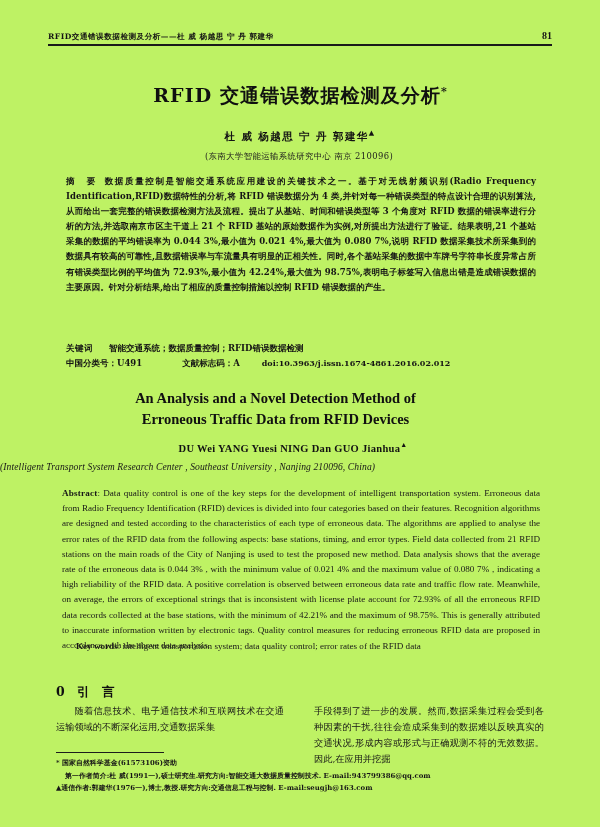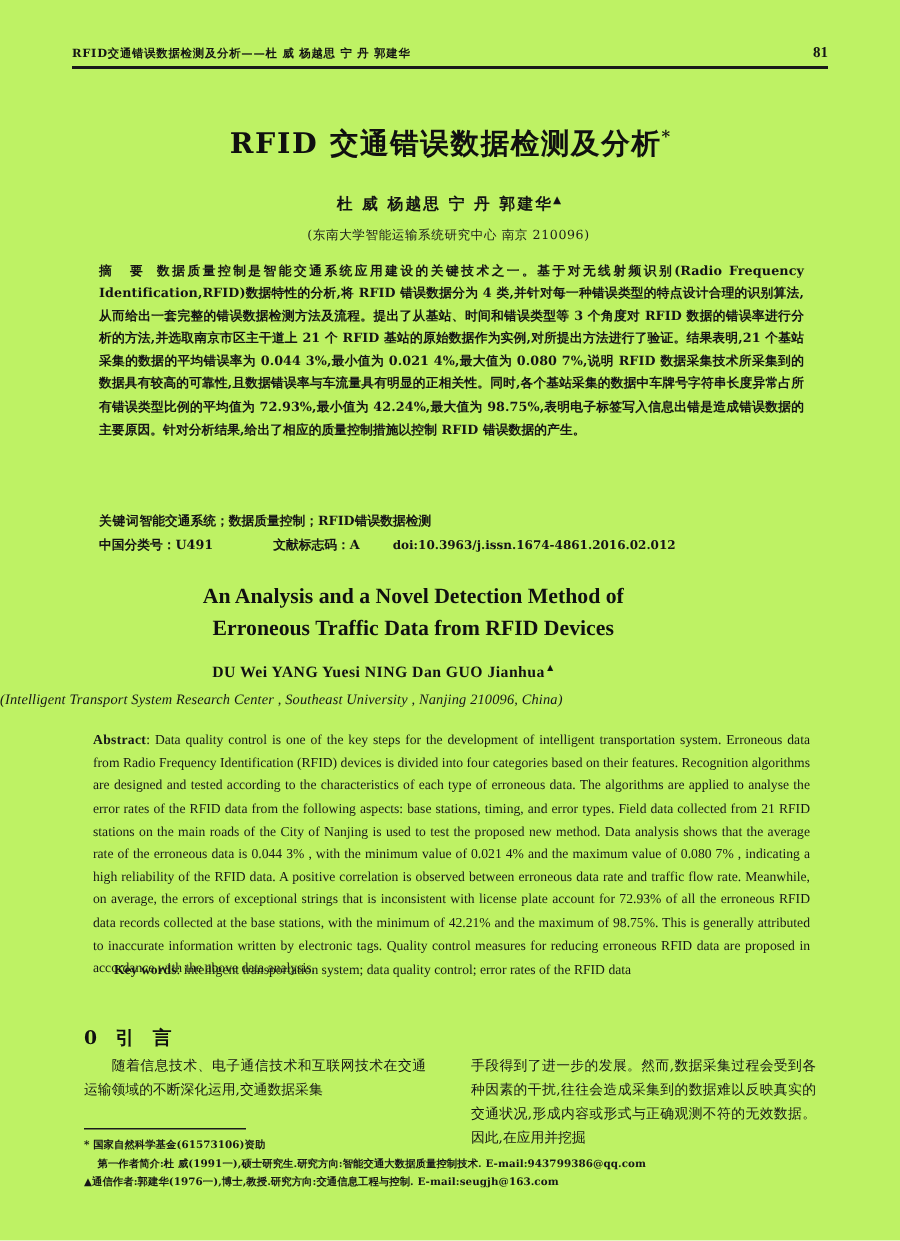--- a/index.html
+++ b/index.html
@@ -123,21 +123,21 @@
     position: absolute;
     top: 341px;
     left: 66px;
     width: 470px;
     font-family: "DejaVu Serif", "Liberation Serif", serif;
     font-size: 8.5px;
     font-weight: 700;
     line-height: 15px;
     color: #141414;
   }
-  .kw-zh .lead { letter-spacing: 0.5px; margin-right: 0; }
+  .kw-zh .lead { letter-spacing: 0.5px; margin-right: 16px; }
   .clc-zh {
     position: absolute;
     top: 356px;
     left: 66px;
     width: 470px;
     font-family: "DejaVu Serif", "Liberation Serif", serif;
     font-size: 8.5px;
     font-weight: 700;
     line-height: 15px;
     color: #141414;
@@ -165,20 +165,21 @@
     position: absolute;
     top: 441px;
     left: 0;
     width: 512px;
     text-align: center;
     font-family: "Liberation Serif", "DejaVu Serif", serif;
     font-size: 10.5px;
     font-weight: 700;
     letter-spacing: 0.3px;
     color: #121212;
+    padding-left: 37px;
   }
   .authors-en .mark { font-size: 7px; vertical-align: super; }
   .affil-en {
     position: absolute;
     top: 461px;
     left: 0;
     width: 600px;
     text-align: left;
     font-family: "Liberation Serif", "DejaVu Serif", serif;
     font-style: italic;

